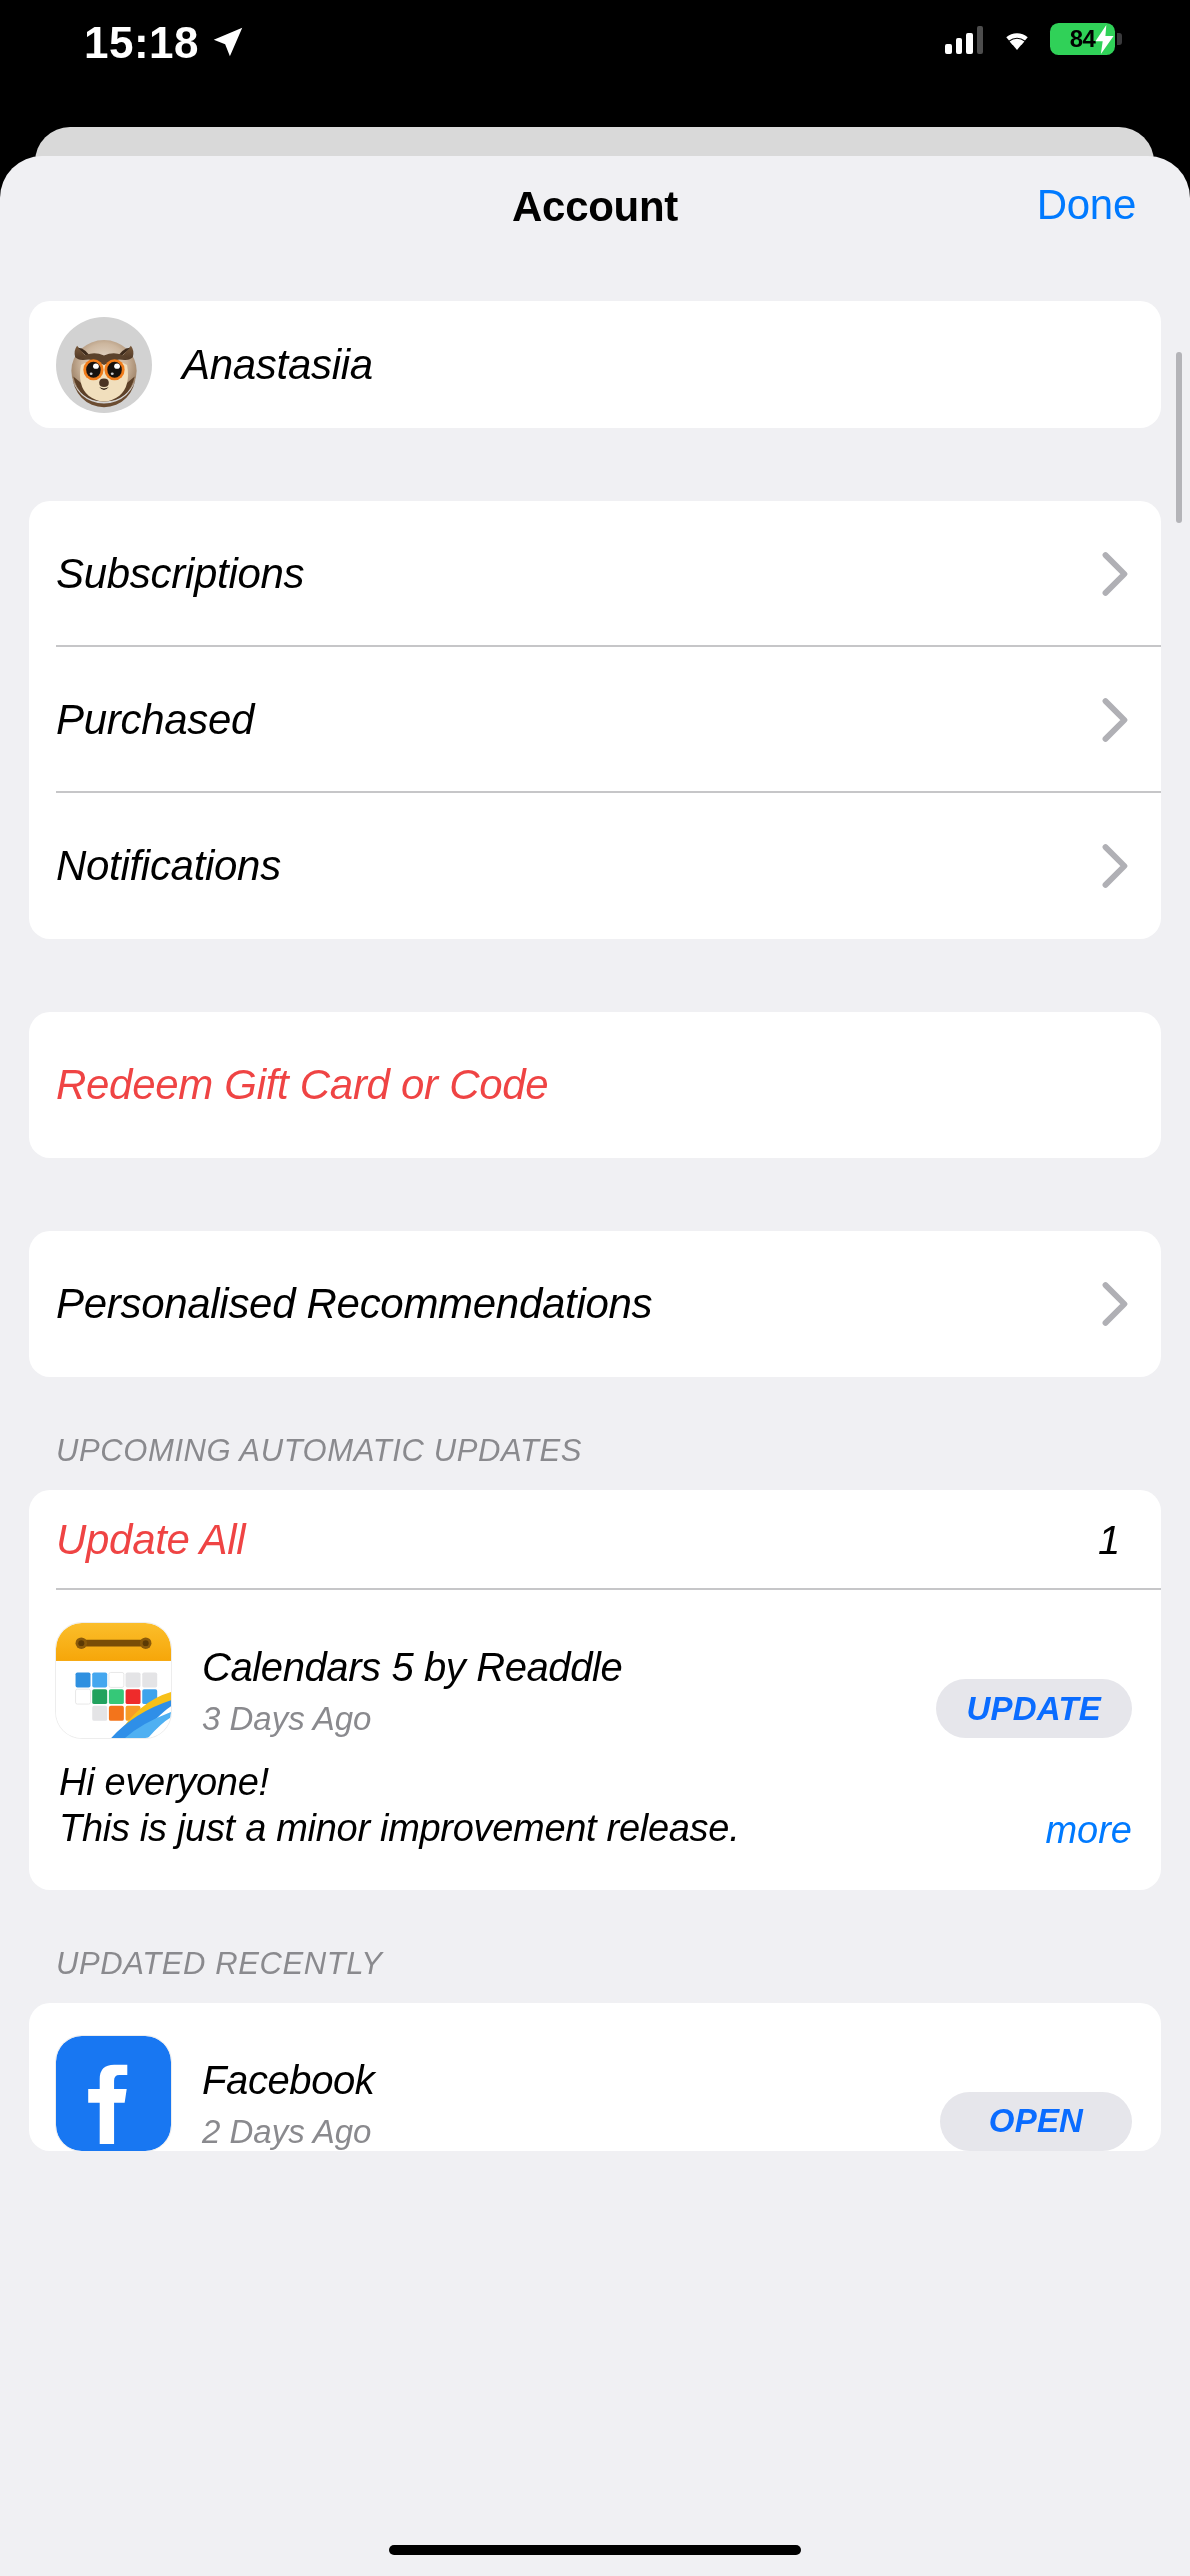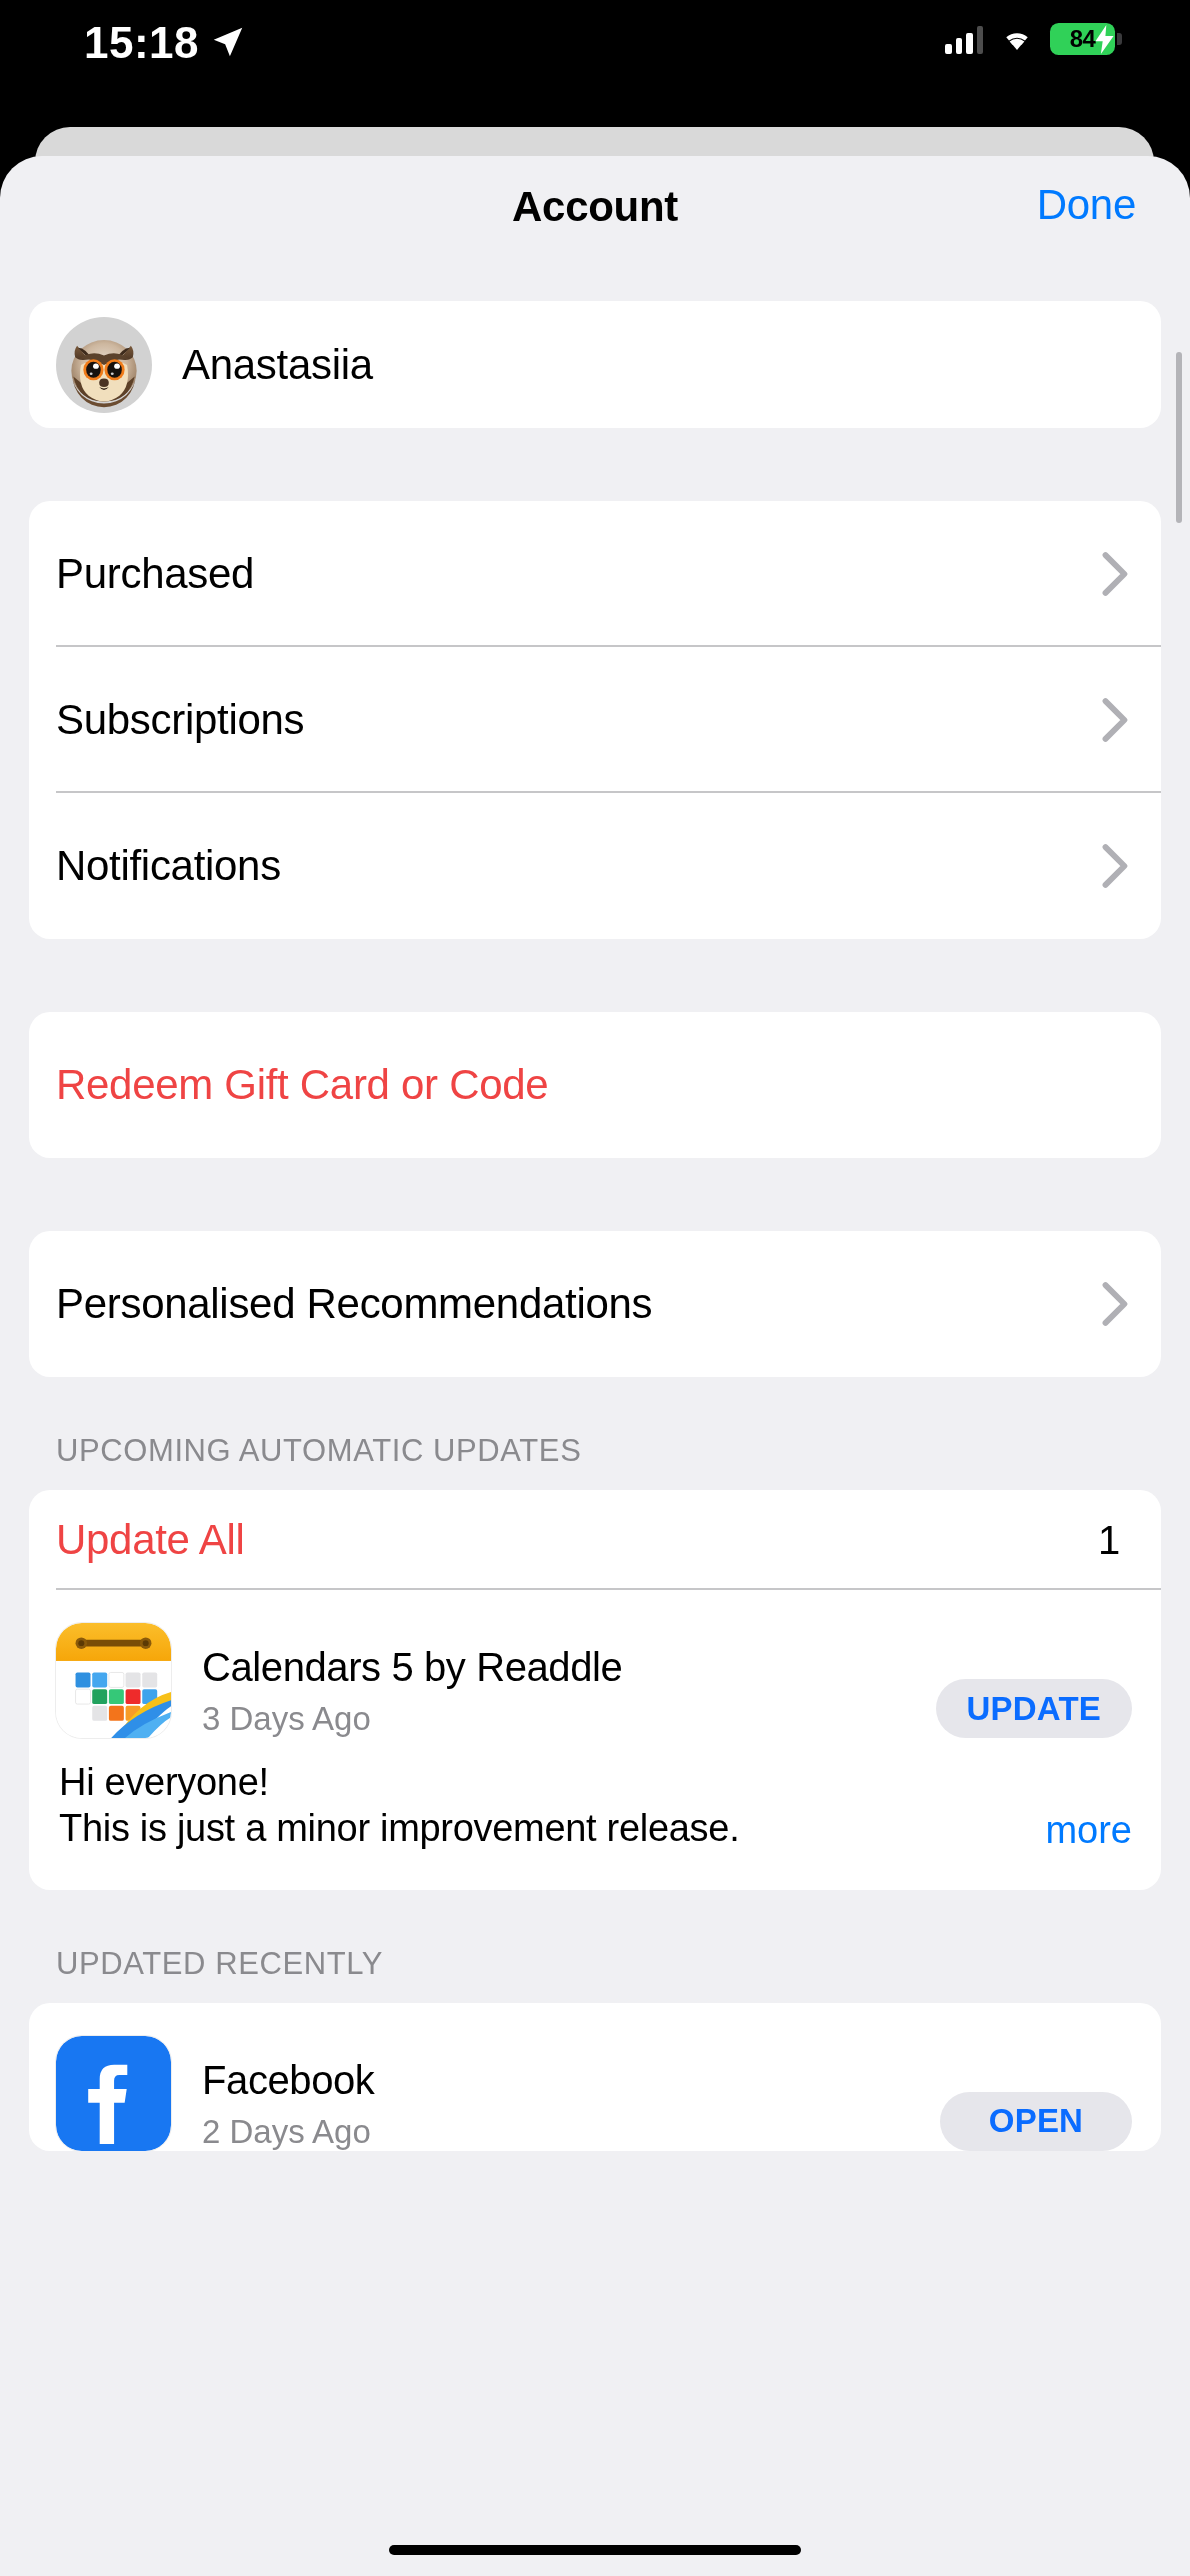--- a/index.html
+++ b/index.html
@@ -59,21 +59,21 @@
     position:absolute; left:0; right:0; top:27px;
     text-align:center; font-size:42px; font-weight:700; color:#000;
     letter-spacing:-0.3px;
   }
   .nav-done {
     position:absolute; right:54px; top:25px;
     font-size:42px; color:#007aff; letter-spacing:-0.3px;
   }
 
   
-  .content { position:relative; padding:0 29px; }
+  .content { position:relative; padding:0 29px;font-style:italic; }
 
   .card { background:#fff; border-radius:21px; overflow:hidden; }
 
   
   .profile { display:flex; align-items:center; height:127px; padding-left:27px; }
   .avatar {
     width:96px; height:96px; border-radius:50%;
     background:#d2d2d2; position:relative; flex:none; overflow:hidden;
   }
   .owl { position:absolute; inset:0; }
@@ -239,28 +239,28 @@
             </svg>
           </div>
           <div class="profile-name">Anastasiia</div>
         </div>
       </div>
 
       <div class="spacer-76"></div>
 
       <div class="card">
         <div class="row">
-          <div class="row-label">Purchased</div>
+          <div class="row-label">Subscriptions</div>
           <svg class="chev" viewBox="0 0 12 20">
             <path d="M2 1.6 L10.4 10 L2 18.4" fill="none" stroke="#b0b0b5" stroke-width="2.6" stroke-linecap="round" stroke-linejoin="round"></path>
           </svg>
           <div class="divider"></div>
         </div>
         <div class="row">
-          <div class="row-label">Subscriptions</div>
+          <div class="row-label">Purchased</div>
           <svg class="chev" viewBox="0 0 12 20">
             <path d="M2 1.6 L10.4 10 L2 18.4" fill="none" stroke="#b0b0b5" stroke-width="2.6" stroke-linecap="round" stroke-linejoin="round"></path>
           </svg>
           <div class="divider"></div>
         </div>
         <div class="row">
           <div class="row-label">Notifications</div>
           <svg class="chev" viewBox="0 0 12 20">
             <path d="M2 1.6 L10.4 10 L2 18.4" fill="none" stroke="#b0b0b5" stroke-width="2.6" stroke-linecap="round" stroke-linejoin="round"></path>
           </svg>

